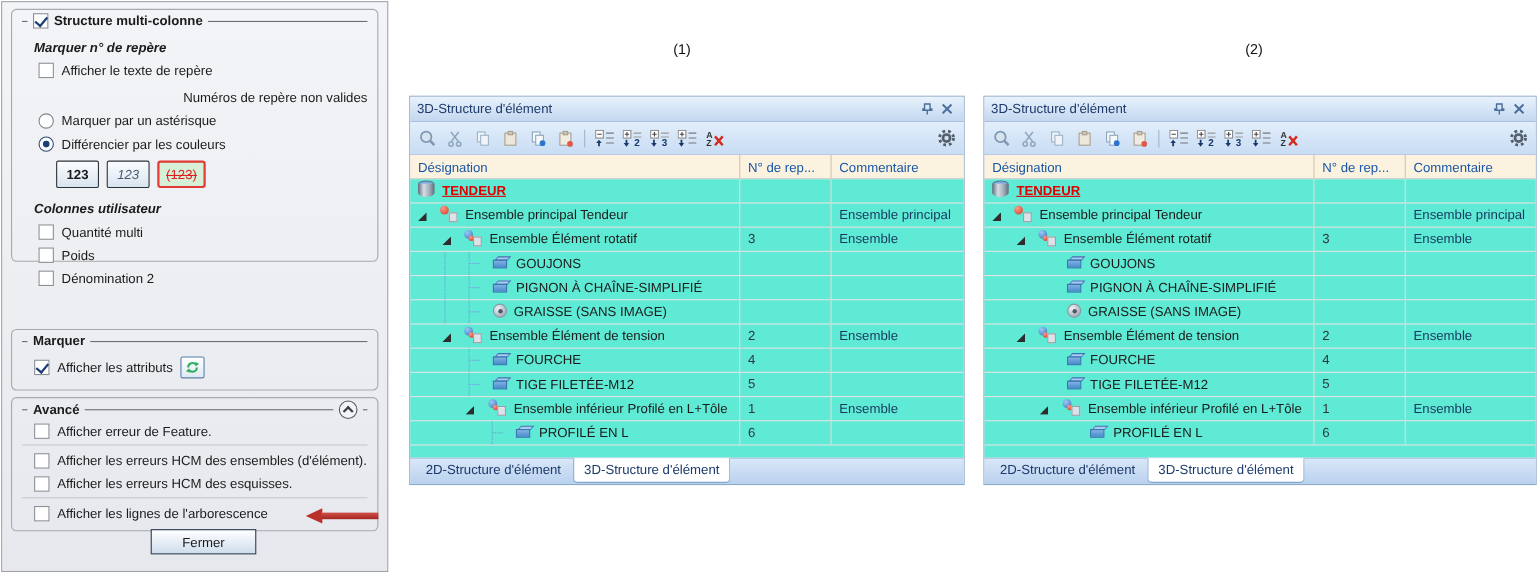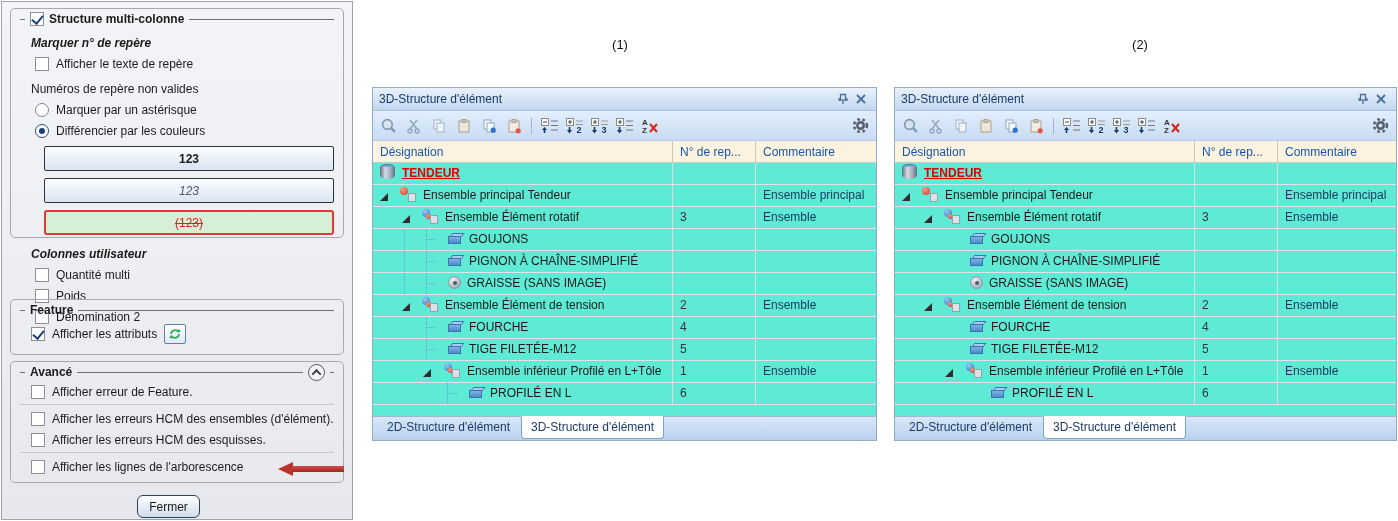--- a/index.html
+++ b/index.html
@@ -23,29 +23,29 @@
         position:relative; flex:0 0 auto; }
   .cb.checked::after { content:""; position:absolute; left:3px; top:0px; width:5px; height:9px;
         border-right:2px solid #1d3f77; border-bottom:2px solid #1d3f77; transform:rotate(40deg); }
   .radio { width:14px; height:14px; border:1px solid #7f868e; border-radius:50%; background:#fff;
         display:inline-block; position:relative; flex:0 0 auto; }
   .radio.sel { border-color:#2c4a74; }
   .radio.sel::after { content:""; position:absolute; left:3px; top:3px; width:6px; height:6px;
         border-radius:50%; background:#1d3f77; }
   .ctl-row { display:flex; align-items:center; gap:7px; margin-top:7px; }
   .it-b { font-style:italic; font-weight:bold; margin-top:8px; margin-left:11px; }
-  .ind1 { margin-left:15px; } .ind0 { margin-left:11px; }
+  .ind1 { margin-left:15px; } .ind0 { margin-left:11px;text-align:right; }
 
   .combo { margin-top:7px; margin-left:31px; width:278px; height:23px; border:1px solid #707982;
         background:linear-gradient(180deg,#ffffff,#e7eaee); display:flex; align-items:center; padding:0 6px 0 4px; gap:8px; }
   .combo .swatch { width:42px; height:14px; border:1px solid #555; }
   .combo .caret { margin-left:auto; width:0; height:0; border-left:5px solid transparent;
         border-right:5px solid transparent; border-top:6px solid #222; }
 
-  .btnrow { display:flex; gap:7px; margin-top:8px; margin-left:24px;flex-direction:column; }
+  .btnrow { display:flex; gap:7px; margin-top:8px; margin-left:31px; }
   .bt { height:25px; min-width:39px; padding:0 6px; display:flex; align-items:center; justify-content:center;
         background:linear-gradient(180deg,#fbfdff,#d9e4f0); border:1px solid #2c3338; border-radius:2px; }
   .bt.b1 { font-weight:bold; }
   .bt.b2 { font-style:italic; color:#4a5a6e; }
   .bt.b3 { background:#d6f0d8; border:2px solid #e03a33; color:#e02020; text-decoration:line-through; border-radius:3px; }
 
   .refresh-btn { width:22px; height:20px; border:1px solid #5b82ad; border-radius:2px;
         background:linear-gradient(180deg,#ffffff,#dfe9f4); display:inline-flex; align-items:center; justify-content:center; }
 
   .sep-line { height:1px; background:#c7c9cc; margin:5px 0 1px 0; }
@@ -54,22 +54,22 @@
   .arrow .head { position:absolute; left:0; top:0; width:0; height:0;
         border-top:7px solid transparent; border-bottom:7px solid transparent; border-right:15px solid #b8322a; }
   .arrow .tail { position:absolute; left:14px; top:4px; width:52px; height:6px;
         background:linear-gradient(180deg,#d05048,#a32620); }
   .collapse-btn { width:17px; height:17px; border:1.5px solid #55585c; border-radius:50%; background:#f2f3f6;
         display:inline-flex; align-items:center; justify-content:center; position:relative; }
   .collapse-btn::after { content:""; width:5px; height:5px; border-left:2px solid #3c3f43; border-top:2px solid #3c3f43;
         transform:rotate(45deg) translate(1px,1px); }
   .grp-h .endline { width:4px; height:1px; background:#6b6e72; }
 
-  .close-btn { position:absolute; left:135px; top:493px; width:63px; height:23px;
-        background:linear-gradient(180deg,#ffffff,#cfdded); border:1px solid #2f4154; border-radius:6px;
+  .close-btn { position:absolute; left:135px; top:479px; width:96px; height:23px;
+        background:linear-gradient(180deg,#ffffff,#cfdded); border:1px solid #2f4154; border-radius:0;
         font-size:12px; display:flex; align-items:center; justify-content:center; }
 
   
   .ann { position:absolute; top:37px; width:120px; text-align:center; font-size:13px; color:#111; }
 
   
   .panel { position:absolute; top:87px; height:354px; border:1px solid #90abc9; background:#fff;
         display:flex; flex-direction:column; }
   .p-title { height:23px; background:linear-gradient(180deg,#e9f2fc,#c2d7ef); border-bottom:1px solid #aac0da;
         display:flex; align-items:center; padding:0 6px; color:#1c3a6b; }
@@ -195,21 +195,21 @@
       </div>
       <div class="ctl-row ind1">
         <span class="cb"></span>
         <span>Dénomination 2</span>
       </div>
     </div>
 
     <div class="grp g2">
       <div class="grp-h">
         <span class="dash"></span>
-        <span>Feature</span>
+        <span>Marquer</span>
         <span class="line"></span>
       </div>
       <div class="ctl-row ind0" style="margin-top:5px">
         <span class="cb checked"></span>
         <span>Afficher les attributs</span>
         <span class="refresh-btn">
           <svg width="14" height="14" viewBox="0 0 14 14">
             <path d="M11 7a4 4 0 0 1-7.2 2.3" stroke="#2fae5f" stroke-width="1.8" fill="none"></path>
             <path d="M3 7a4 4 0 0 1 7.2-2.3" stroke="#2fae5f" stroke-width="1.8" fill="none"></path>
             <polygon points="9.4,2.2 13,3.6 10,6.2" fill="#2fae5f"></polygon>

